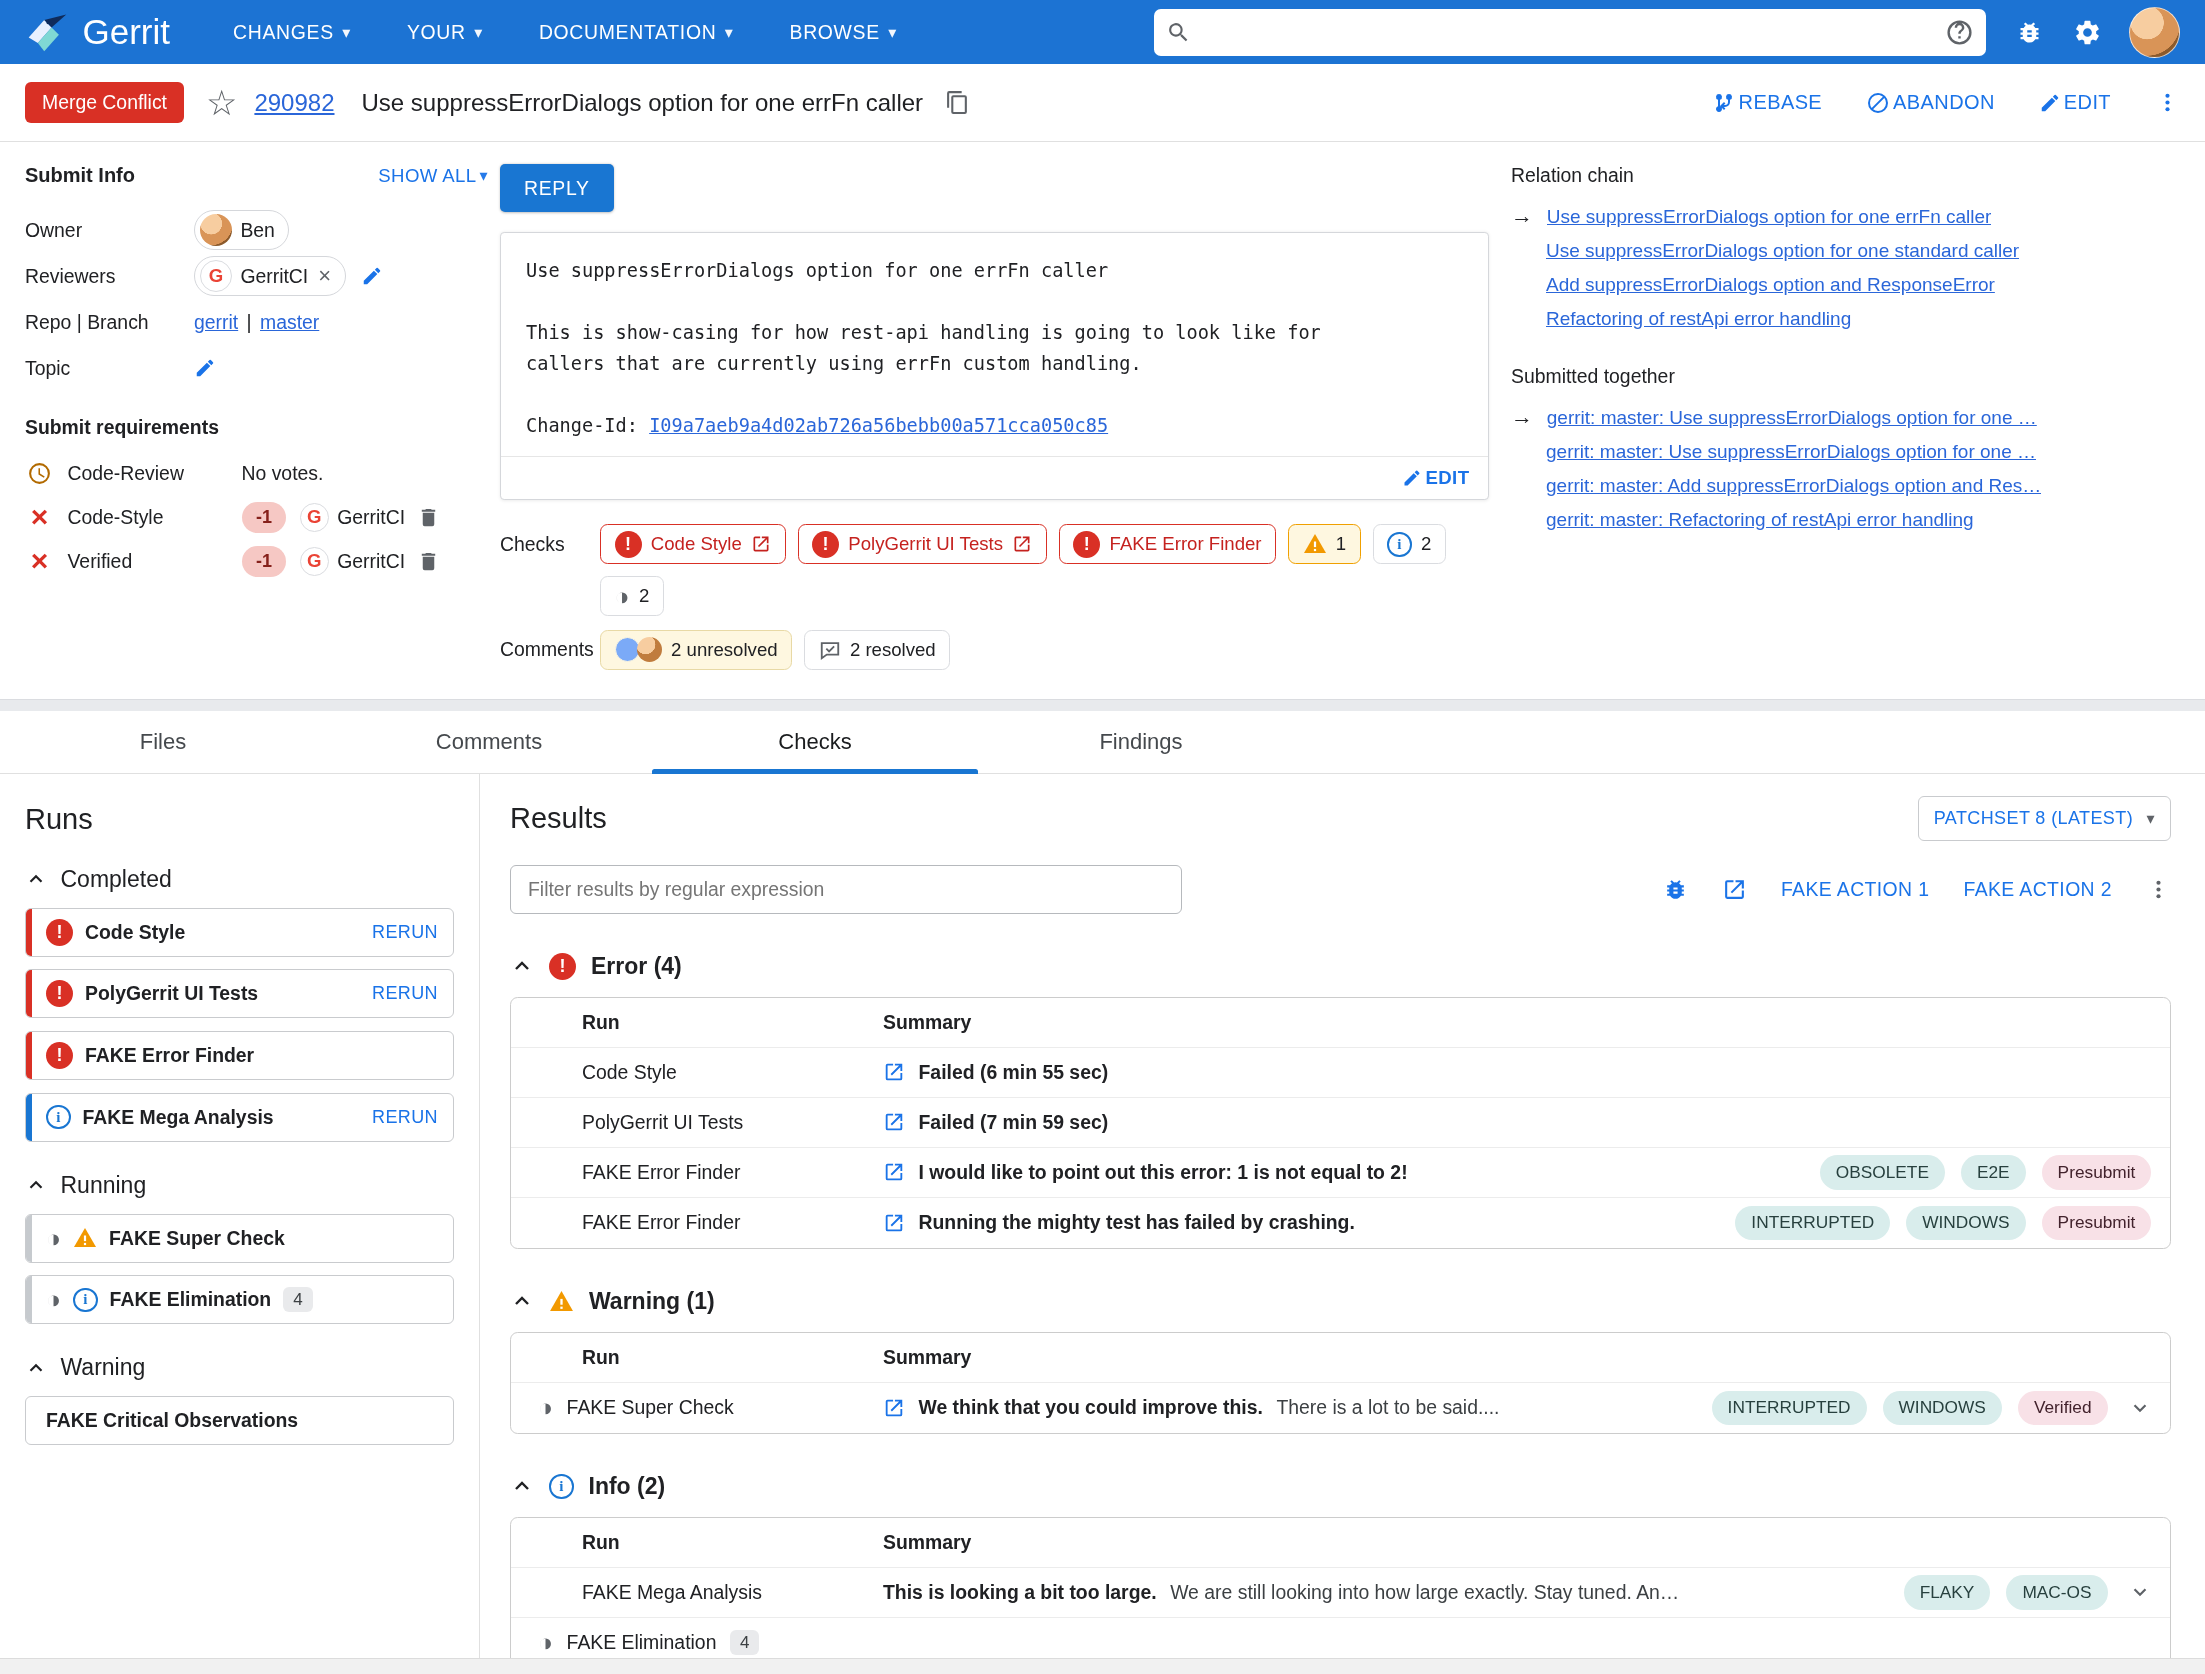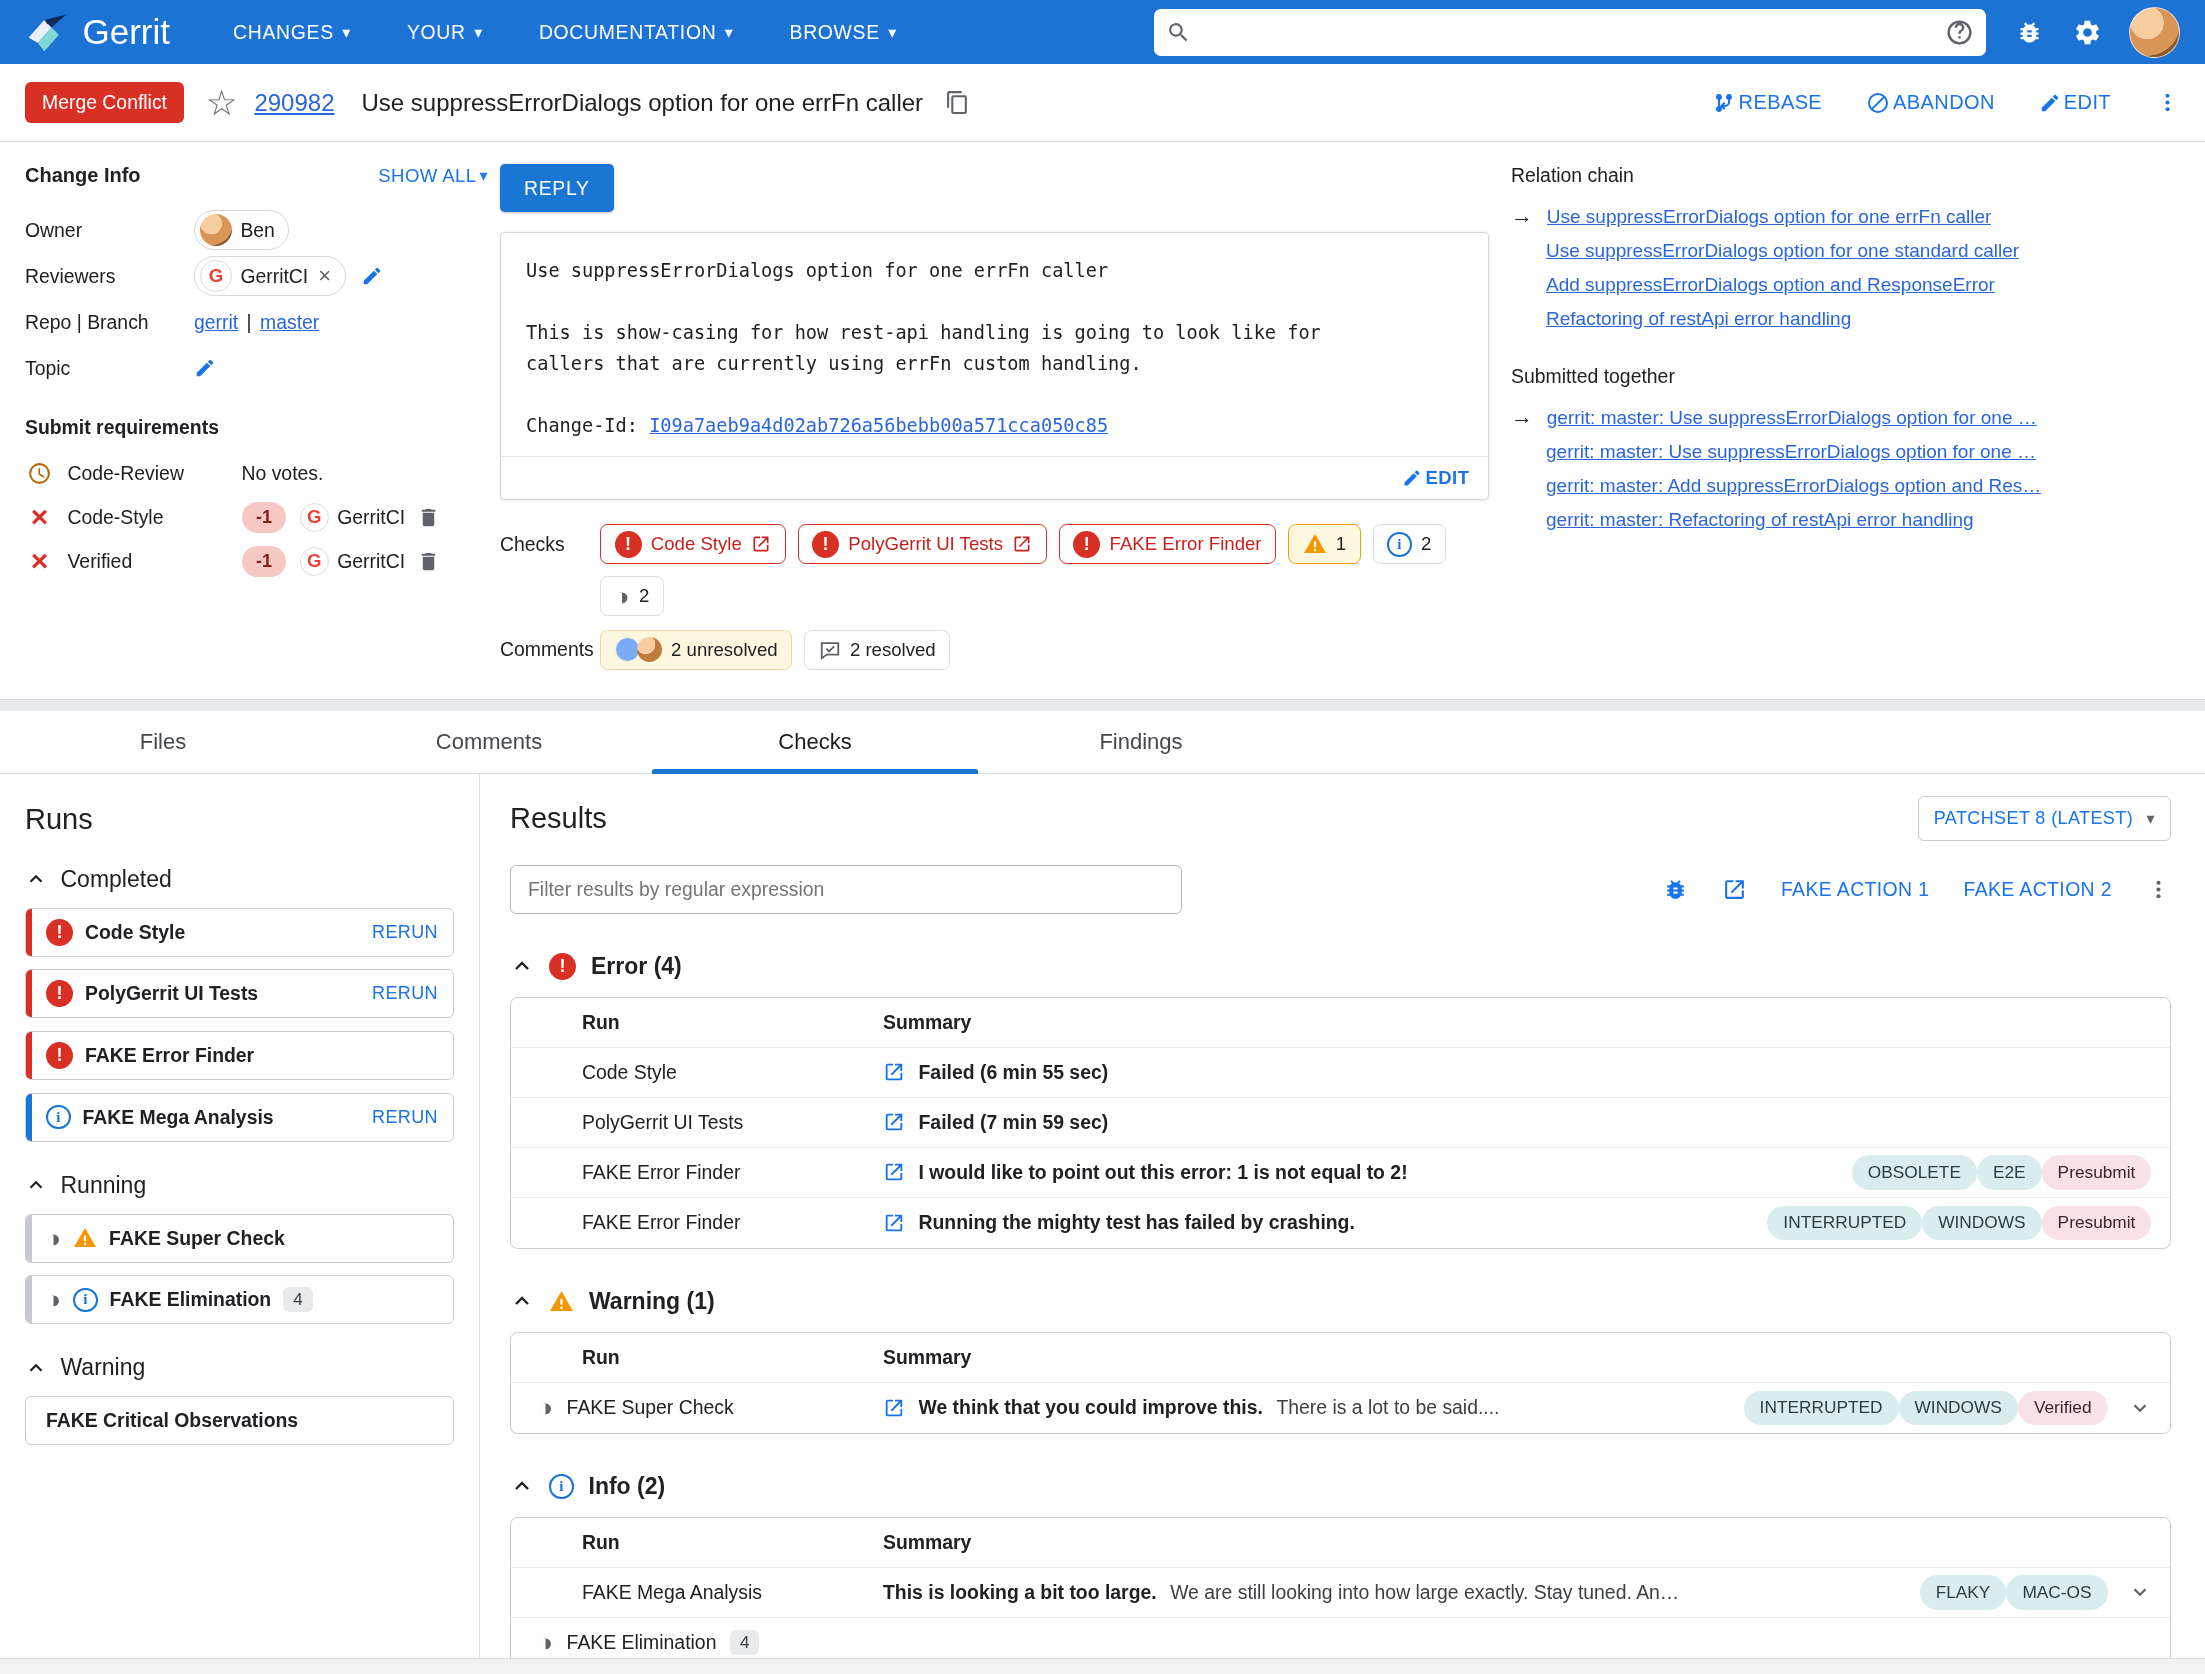--- a/index.html
+++ b/index.html
@@ -121,21 +121,21 @@
   .res-sec-head{display:flex;align-items:center;gap:15px;font-size:23px;font-weight:bold;cursor:pointer}
   .res-card{margin-top:17px;border:0.8px solid #ccc;border-radius:7.6px;background:#fff;overflow:hidden}
   .res-row{display:flex;align-items:center;min-height:50px;border-bottom:0.8px solid #ececec;padding-right:18.6px}
   .res-row:last-child{border-bottom:none}
   .res-row.hdr{font-weight:bold}
   .rcol-run{width:372px;flex:none;display:flex;align-items:center;gap:13.5px;padding-left:71px;white-space:nowrap}
   .rcol-run.has-icon{padding-left:27px}
   .rcol-sum{flex:1;min-width:0;display:flex;align-items:center;gap:13.5px}
   .sum-primary{font-weight:bold;white-space:nowrap}
   .sum-secondary{color:#3c4043;white-space:nowrap;overflow:hidden;text-overflow:ellipsis;min-width:0}
-  .tags{margin-left:auto;display:flex;gap:0;align-items:flex-end;flex:none}
+  .tags{margin-left:auto;display:flex;gap:16px;align-items:flex-end;flex:none}
   .tag{border-radius:844px;padding:6.8px 16px;font-size:17.3px;cursor:pointer;white-space:nowrap}
   .tag.cyan{background:#d9edec;color:#27403e}
   .tag.pink{background:#f8e1e7;color:#42222c}
   .row-chev{color:#5f6368;margin-left:8.4px;cursor:pointer}
 
   
   .i-error{width:27px;height:27px;border-radius:50%;background:#d93025;color:#fff;display:inline-flex;align-items:center;justify-content:center;font-size:18px;font-weight:bold;flex:none}
   .i-info{width:24.5px;height:24.5px;border-radius:50%;border:2.5px solid #1976d2;color:#1976d2;display:inline-flex;align-items:center;justify-content:center;font-size:15px;font-weight:bold;flex:none;font-family:"Liberation Serif",serif}
   .i-run{color:#5f6368;font-size:25px;line-height:1;flex:none}
   .clock{color:#b26a00}
@@ -281,21 +281,21 @@
     <svg width="25" height="25" class="dots icon" viewBox="0 0 30 30">
         <use href="#sym-dots"></use>
       </svg>
   </div>
 </div>
 
 <div class="meta">
 
   <div>
     <div class="ci-head">
-      <span class="ci-title">Change Info</span>
+      <span class="ci-title">Submit Info</span>
       <a class="action showall">
           <span>SHOW ALL</span>
           <span class="caret" style="color:#1a73e8">▾</span>
         </a>
     </div>
     <div class="ci-row">
       <span class="ci-label">Owner</span>
       <span class="pill">
         <span class="pill-avatar av-ben"></span>
         <span>Ben</span>

